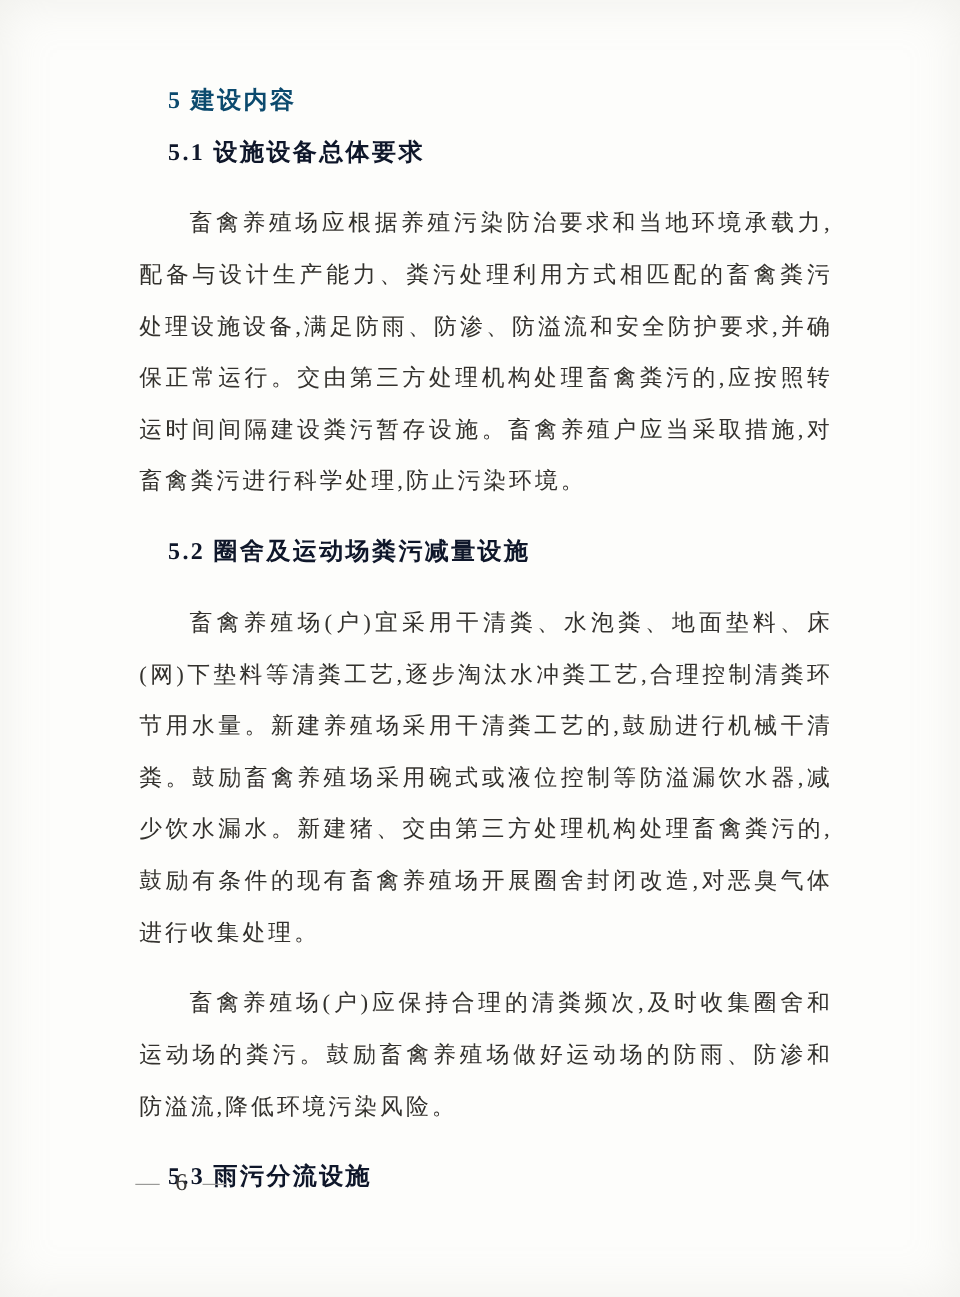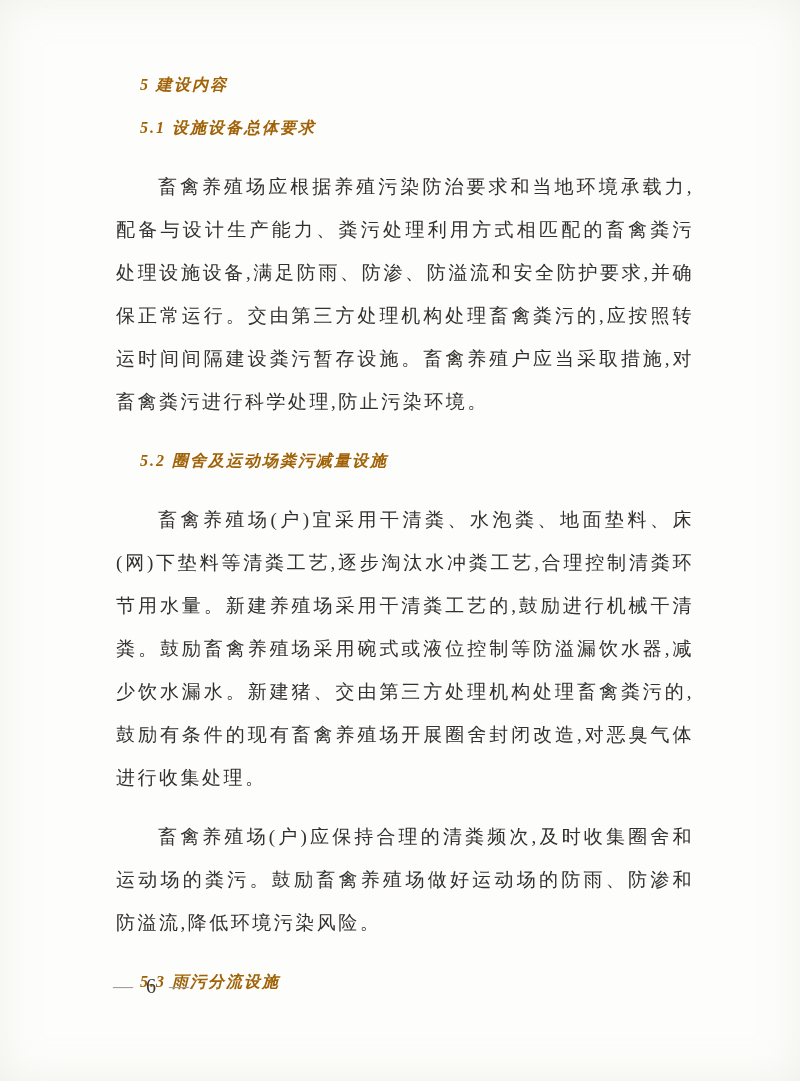--- a/index.html
+++ b/index.html
@@ -22,38 +22,36 @@
     color: #2d2b28;
     box-sizing: border-box;
   }
   .content {
     position: absolute;
     top: 63px;
     left: 100px;
     width: 610px;
   }
   .chapter-heading {
-    font-size: 16px;
+    font-size: 20px;
     font-weight: bold;
     line-height: 43px;
     letter-spacing: 2px;
     text-indent: 40px;
     margin: 0;
-    color: #a16207;
-    font-style: italic;
+    color: #0c4a6e;
   }
   .section-heading {
-    font-size: 16px;
+    font-size: 20px;
     font-weight: bold;
     line-height: 43px;
     letter-spacing: 2px;
     text-indent: 40px;
     margin: 0;
-    color: #a16207;
-    font-style: italic;
+    color: #0f172a;
   }
   .para {
     font-size: 19px;
     line-height: 43px;
     letter-spacing: 2.5px;
     text-align: justify;
     text-justify: inter-character;
     text-indent: 42px;
     margin: 16px;
     color: #33312d;

